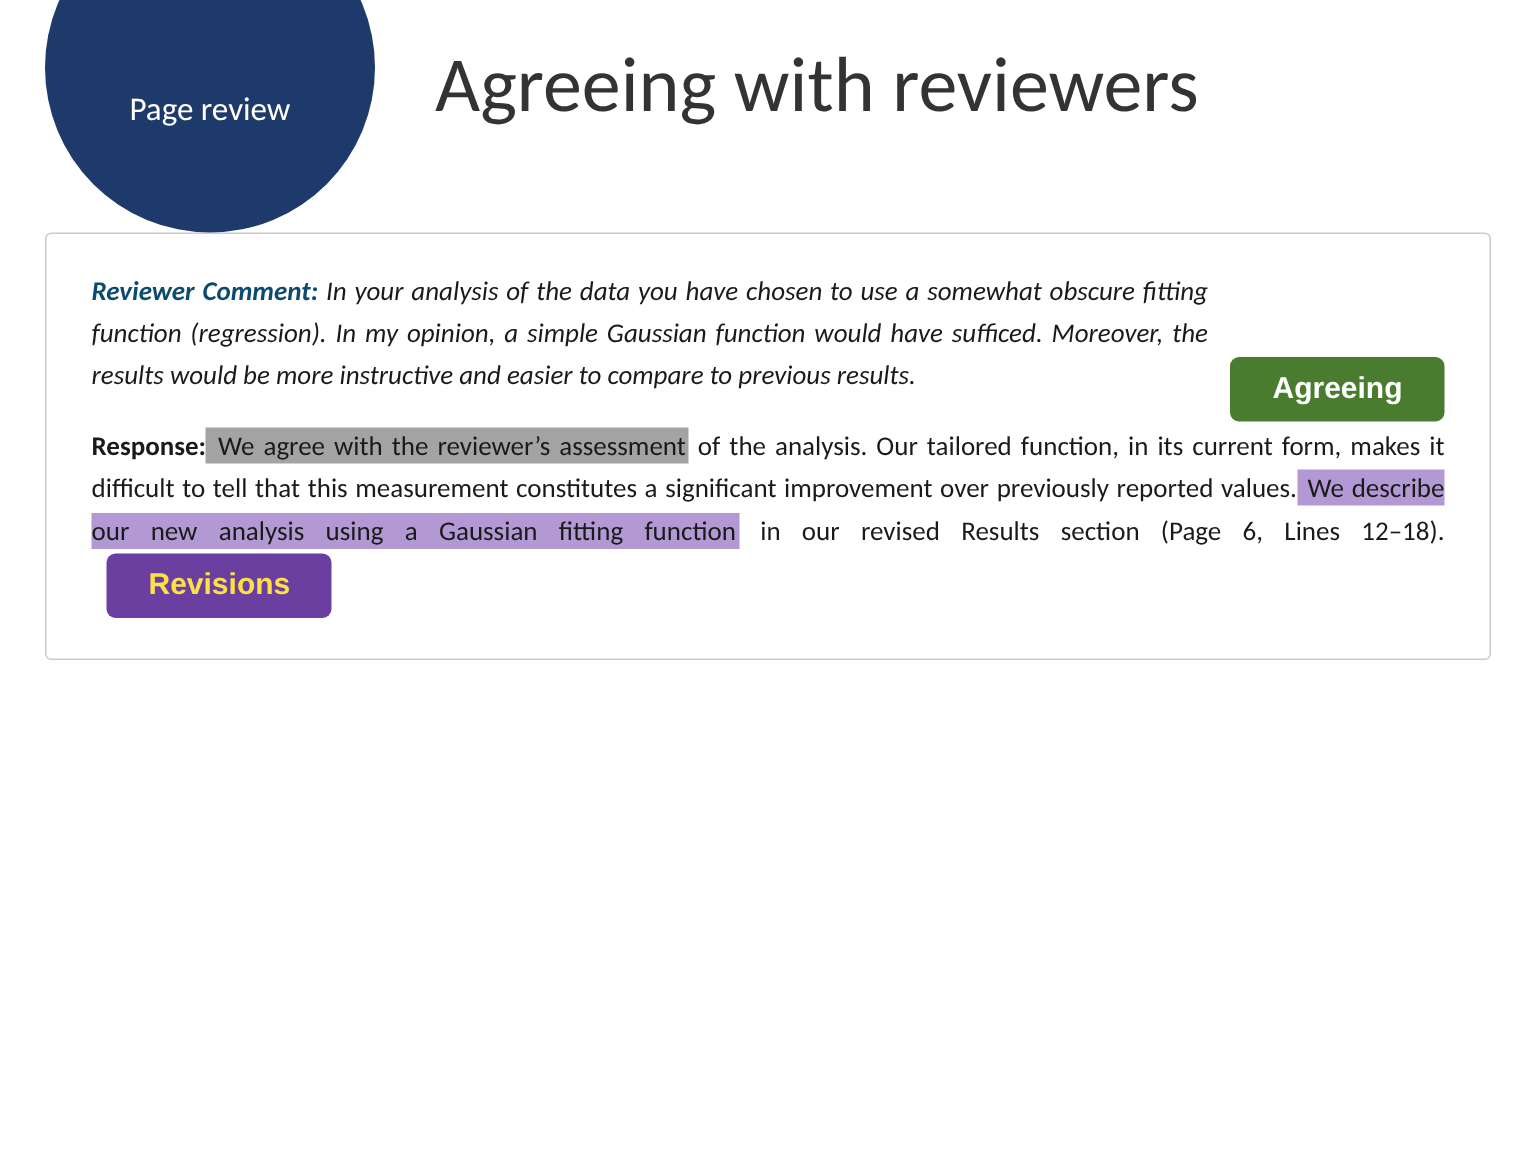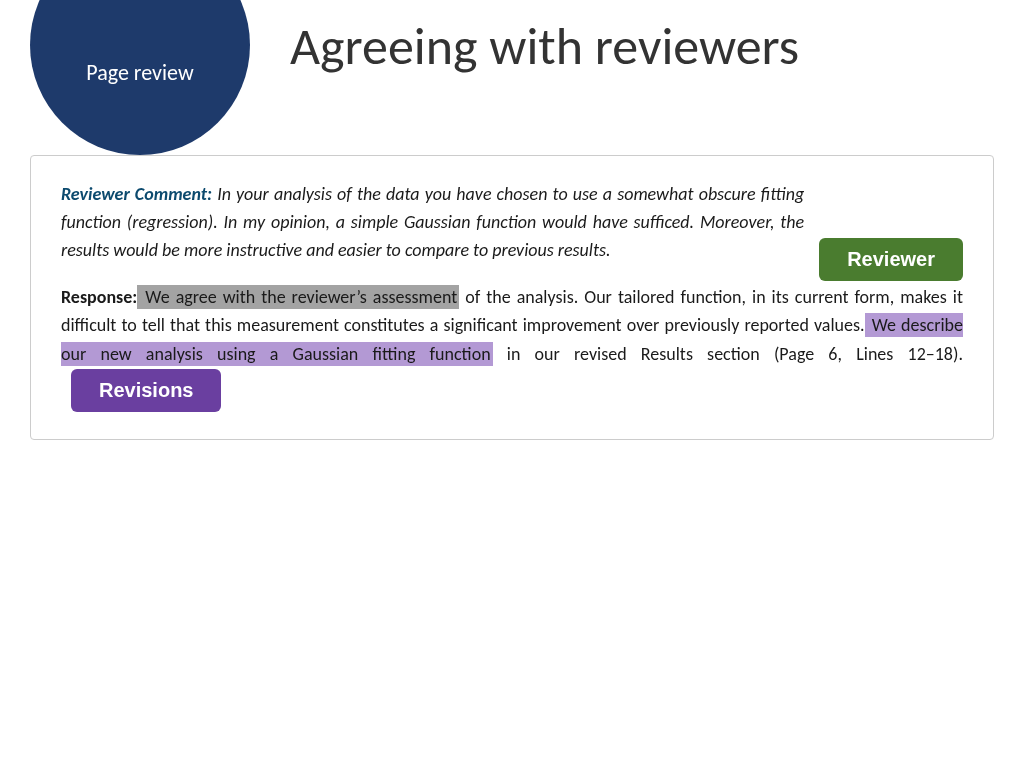--- a/index.html
+++ b/index.html
@@ -44,21 +44,21 @@
       font-weight: 500;
       text-align: center;
       margin-top: 55px;
     }
 
     .page-title {
       font-size: 52px;
       font-weight: 400;
       color: #333333;
       margin-left: 290px;
-      margin-top: 18px;
+      margin-top: 28px;
       line-height: 1.1;
     }
 
     .content-box {
       margin: 10px 30px 20px 30px;
       border: 1.5px solid #cccccc;
       border-radius: 4px;
       padding: 25px 30px 25px 30px;
     }
 
@@ -118,21 +118,21 @@
       padding: 1px 2px;
     }
 
     .highlight-purple {
       background-color: #b399d4;
       padding: 1px 2px;
     }
 
     .revisions-btn {
       background: #6a3fa0;
-      color: #ffffff;
+      color: #fde047;
       font-size: 20px;
       font-weight: 700;
       padding: 10px 28px;
       border-radius: 6px;
       border: none;
       cursor: pointer;
       white-space: nowrap;
       flex-shrink: 0;
       margin-bottom: 2px;
     }
@@ -148,21 +148,21 @@
 </div>
 
 <div class="content-box">
 
   <div class="comment-row">
     <div class="comment-text-block">
       <p class="reviewer-comment">
         <span class="reviewer-label">Reviewer Comment:</span><span> In your analysis of the data you have chosen to use a somewhat obscure fitting function (regression).  In my opinion, a simple Gaussian function would have sufficed. Moreover, the results would be more instructive and easier to compare to previous results.</span>
       </p>
     </div>
-    <button class="agreement-btn">Reviewer</button>
+    <button class="agreement-btn">Agreeing</button>
   </div>
 
   <div class="response-section">
     <span class="response-label">Response:</span><span class="highlight-gray"> We agree with the reviewer’s assessment</span><span> of the analysis. Our tailored function, in its current form, makes it difficult to tell that this measurement constitutes a significant improvement over previously reported values.</span><span class="highlight-purple"> We describe our new analysis using a Gaussian fitting function</span><span> in our revised Results section (Page 6, Lines 12–18).</span>
     <span style="display:inline-flex; align-items:flex-end; vertical-align: middle; margin-left: 10px;">
       <button class="revisions-btn">Revisions</button>
     </span>
   </div>
 
 </div>

